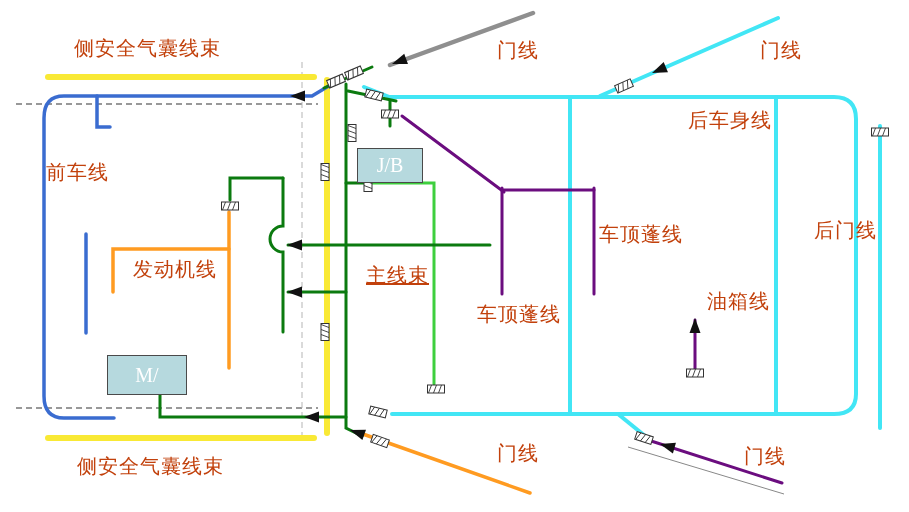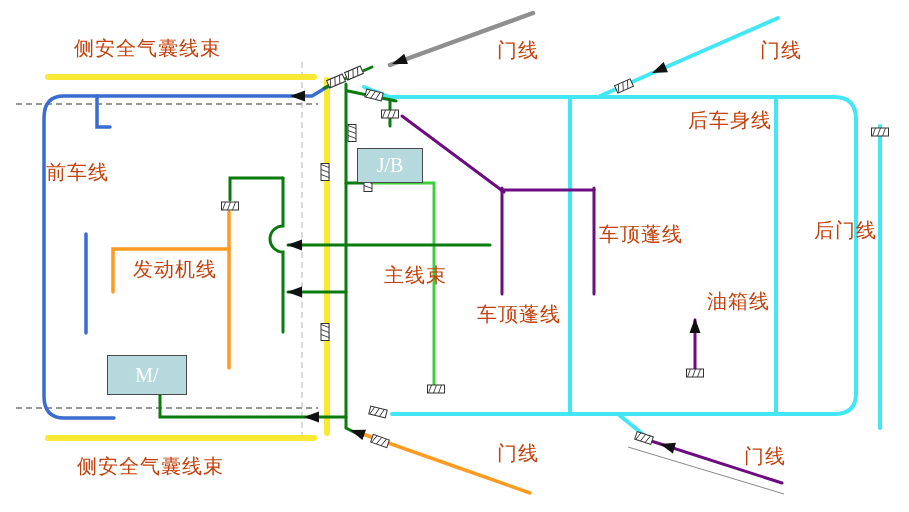--- a/index.html
+++ b/index.html
@@ -124,21 +124,21 @@
   <div class="unitbox" style="left:107px;top:355px;width:78px;height:38px;">
     <span>M/</span>
   </div>
 
   <div class="lbl" style="left:74px;top:35px;">侧安全气囊线束</div>
   <div class="lbl" style="left:497px;top:37px;">门线</div>
   <div class="lbl" style="left:760px;top:37px;">门线</div>
   <div class="lbl" style="left:645px;top:107px;margin-left:43px;">后车身线</div>
   <div class="lbl" style="left:46px;top:159px;text-align:right;">前车线</div>
   <div class="lbl" style="left:105px;top:256px;margin-left:28px;">发动机线</div>
-  <div class="lbl" style="left:384px;top:262px;">主线束</div>
+  <div class="lbl" style="left:366px;top:262px;text-decoration:underline;">主线束</div>
   <div class="lbl" style="left:599px;top:221px;text-align:center;">车顶蓬线</div>
   <div class="lbl" style="left:477px;top:301px;">车顶蓬线</div>
   <div class="lbl" style="left:814px;top:217px;font-family:Liberation Mono, monospace;">后门线</div>
   <div class="lbl" style="left:671px;top:288px;margin-left:36px;">油箱线</div>
   <div class="lbl" style="left:77px;top:453px;">侧安全气囊线束</div>
   <div class="lbl" style="left:497px;top:440px;">门线</div>
   <div class="lbl" style="left:744px;top:443px;">门线</div>
 
 </div>
 

